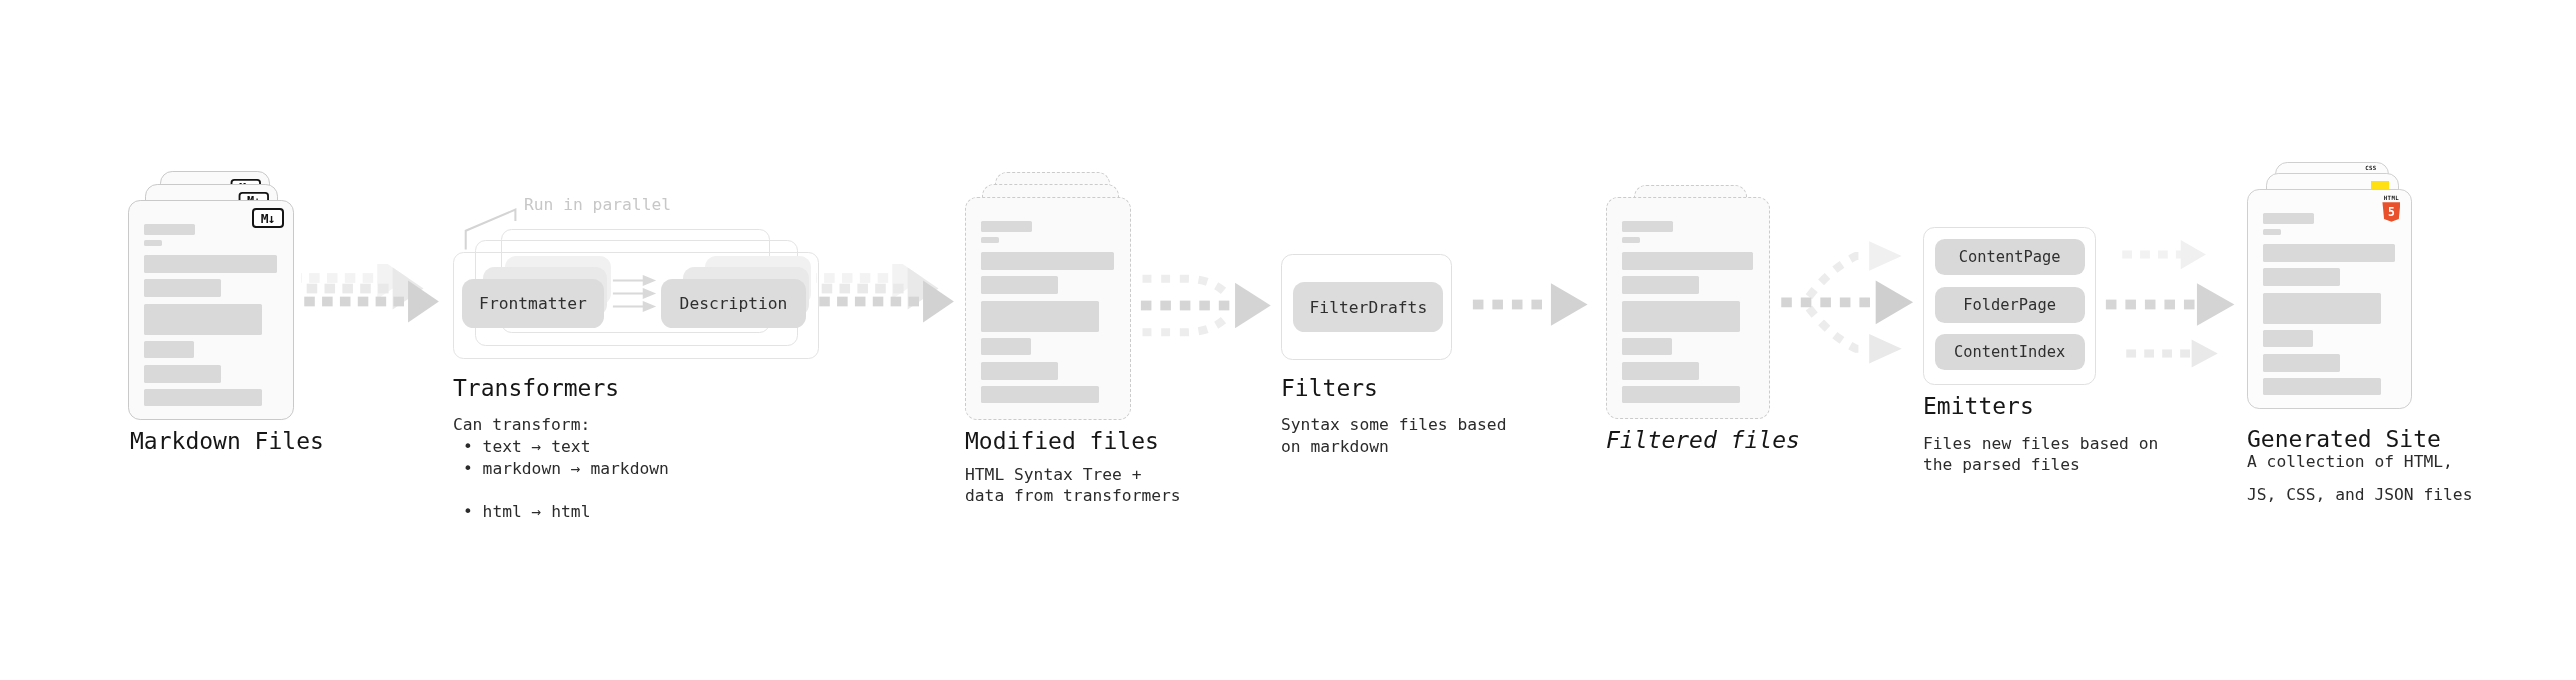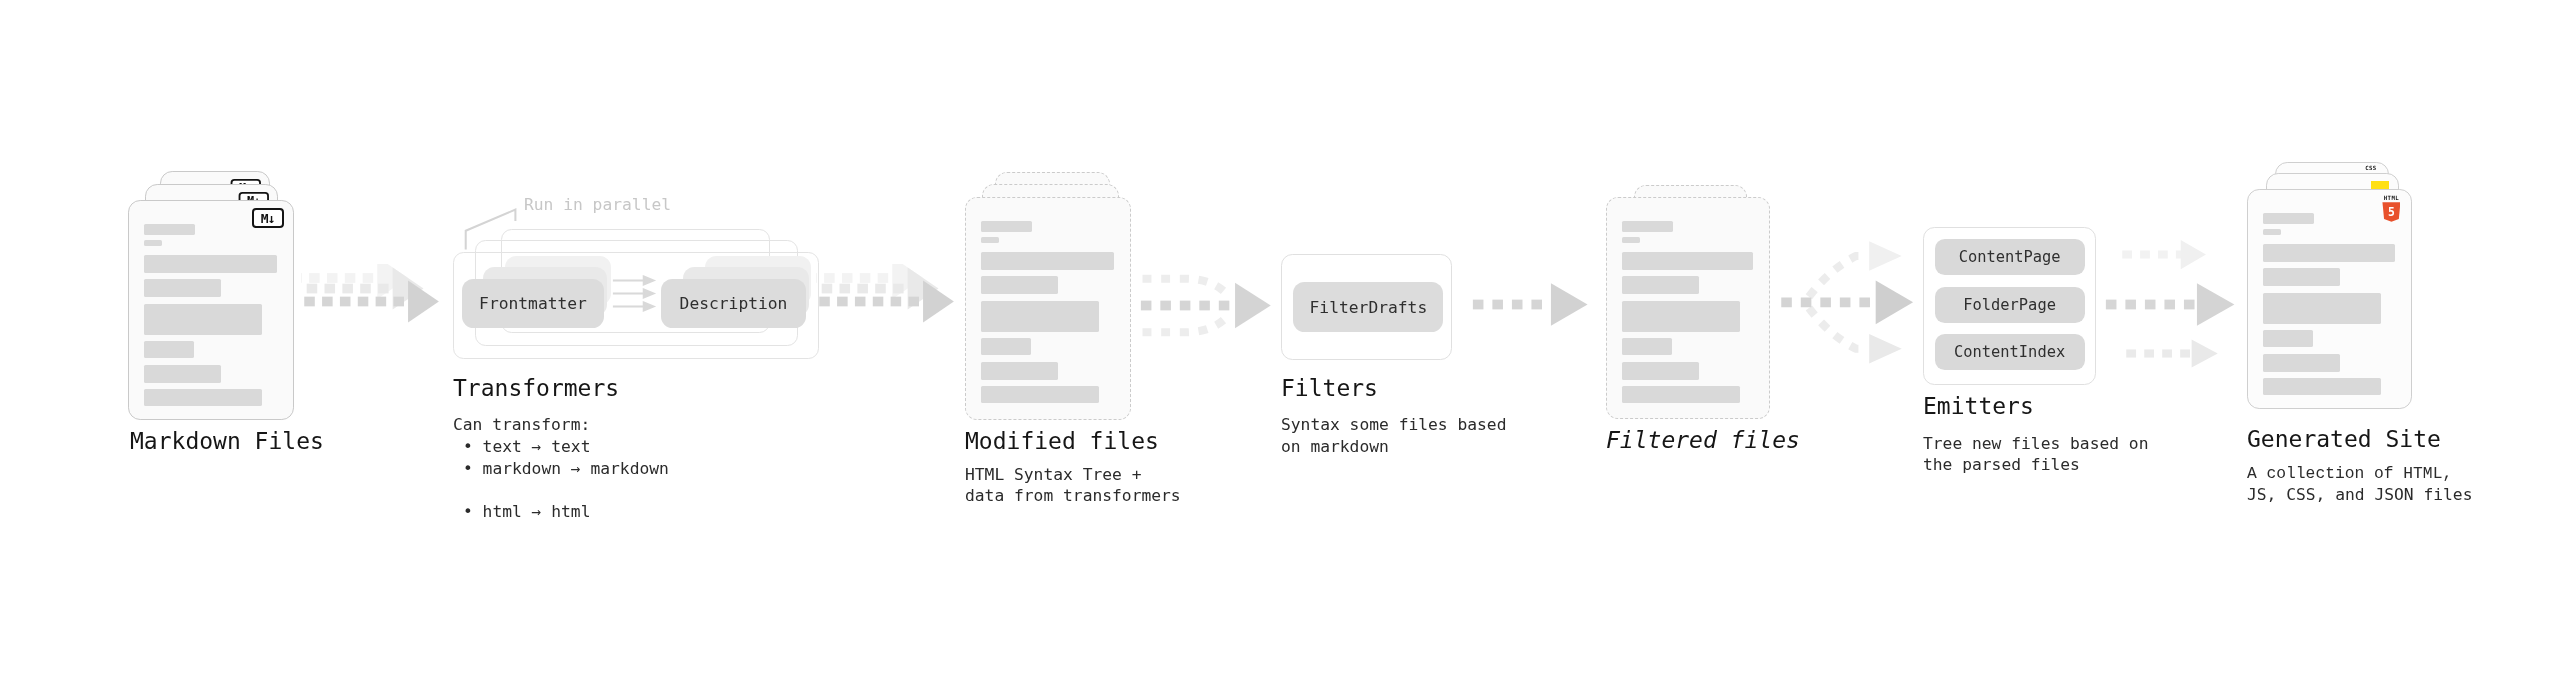--- a/index.html
+++ b/index.html
@@ -258,21 +258,21 @@
     </g>
     <polygon points="120,52 166,79 120,106" fill="#cfcfcf"></polygon>
   </svg>
 
   <div class="wbox" style="left:1923px;top:227px;width:173px;height:158px;">
     <div class="pill sm" style="left:10.6px;top:11.4px;width:150px;height:36px;">ContentPage</div>
     <div class="pill sm" style="left:10.6px;top:59px;width:150px;height:36px;">FolderPage</div>
     <div class="pill sm" style="left:10.6px;top:106px;width:150px;height:36px;">ContentIndex</div>
   </div>
   <div class="h1" style="left:1923px;top:394px;">Emitters</div>
-  <div class="body-t" style="left:1923px;top:433px;">Tree new files based on</div>
+  <div class="body-t" style="left:1923px;top:433px;">Files new files based on</div>
   <div class="body-t" style="left:1923px;top:454px;">the parsed files</div>
 
   <svg class="abs" style="left:2119px;top:234px;" width="91" height="41" viewBox="0 0 112 50">
     <g fill="#f2f2f2">
       <rect x="4" y="20" width="12" height="10"></rect>
         <rect x="26" y="20" width="12" height="10"></rect>
         <rect x="48" y="20" width="12" height="10"></rect>
         <rect x="70" y="20" width="12" height="10"></rect>
     </g>
     <polygon points="76,7 107,25 76,43" fill="#f0f0f0"></polygon>
@@ -320,17 +320,17 @@
           <div class="bar b3"></div>
           <div class="bar b4"></div>
         <div class="bar b5"></div>
           <div class="bar b6"></div>
           <div class="bar b7"></div>
           <div class="bar b8"></div>
       </div>
     </div>
   </div>
   <div class="h1" style="left:2247px;top:427px;">Generated Site</div>
-  <div class="body-t" style="left:2247px;top:463px;font-family:Liberation Mono, monospace;">A collection of HTML,</div>
+  <div class="body-t" style="left:2247px;top:451px;">A collection of HTML,</div>
   <div class="body-t" style="left:2247px;top:484px;">JS, CSS, and JSON files</div>
 
 </div>
 
 
 </body></html>

